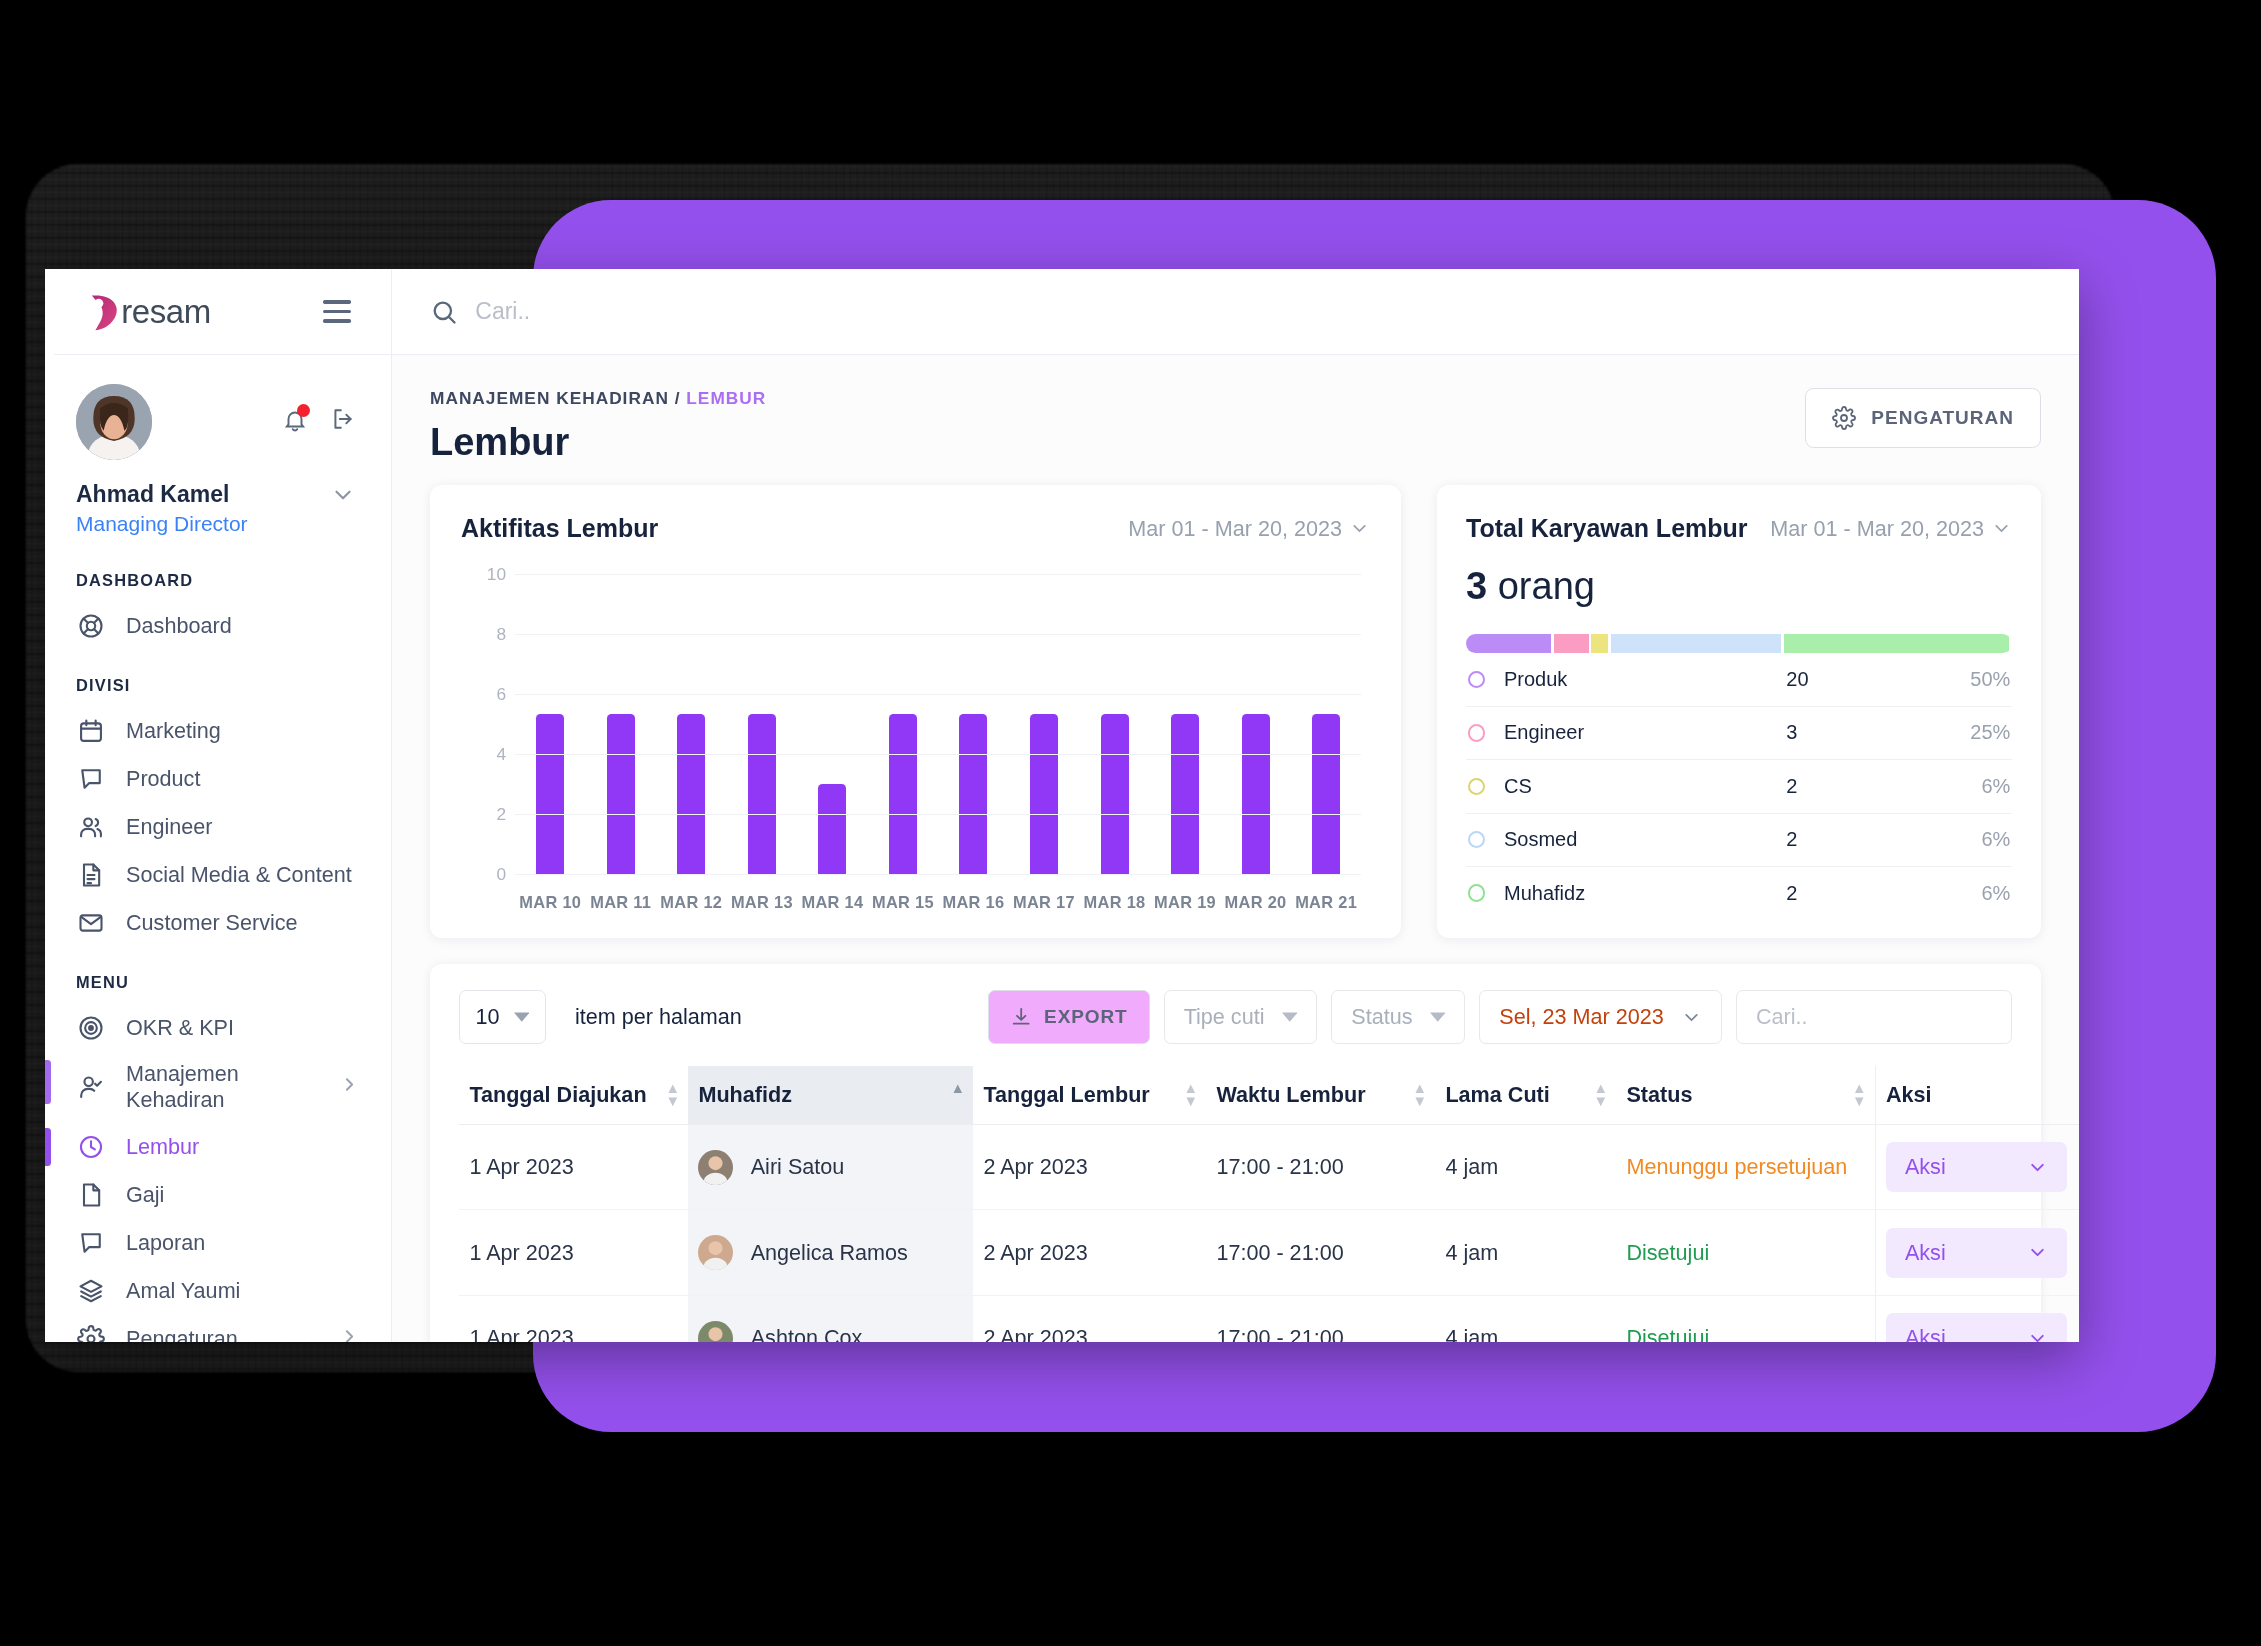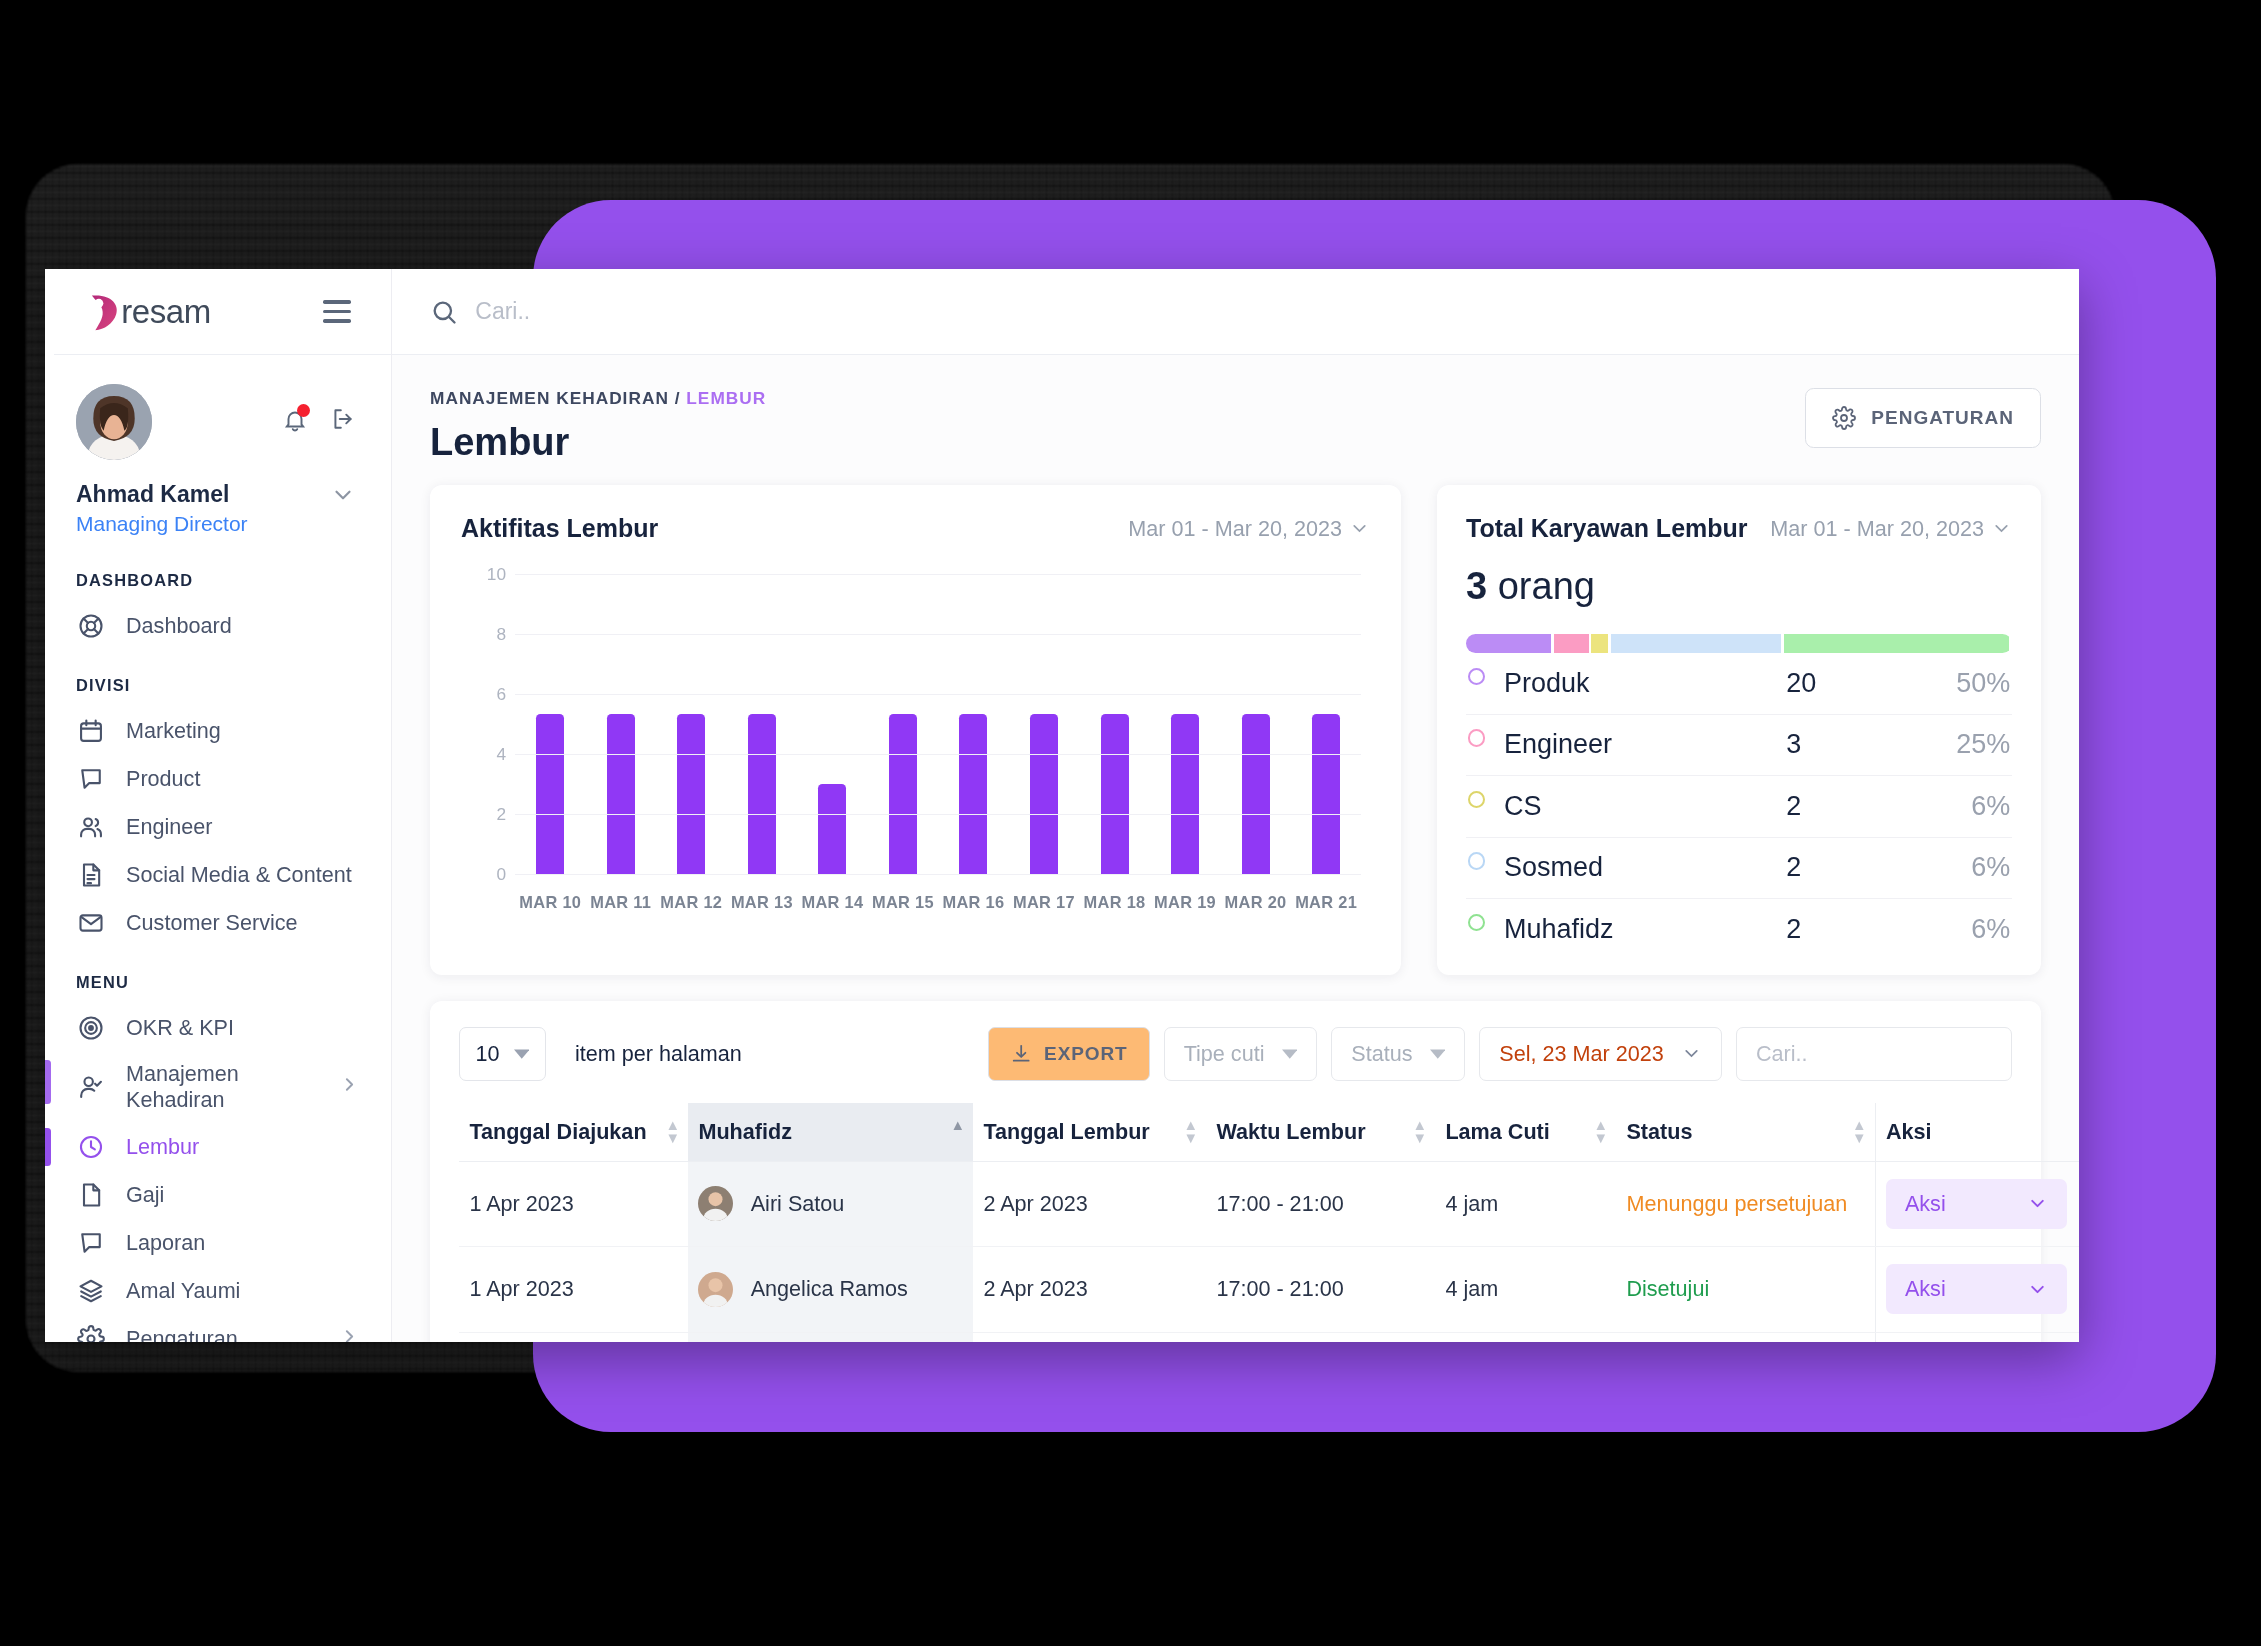--- a/index.html
+++ b/index.html
@@ -93,37 +93,37 @@
     justify-content:space-between; }
   .barcol { flex:1; display:flex; justify-content:center; align-items:flex-end; height:100%; }
   .bar { width:28px; background:#9038f5; border-radius:4.3px 4.3px 0 0; }
   .xlabels { position:absolute; left:54px; right:8.6px; bottom:7px; display:flex; }
   .xlabels span { flex:1; text-align:center; font-size:16.4px; font-weight:700; color:#7b8493; letter-spacing:0.3px; }
 
   
   .big-num { font-size:38px; font-weight:700; color:#17233d; margin-top:22.4px; }
   .big-num .unit { font-weight:400; }
   .stackbar { display:flex; height:19px; border-radius:9.5px; overflow:hidden; margin-top:26px; }
-  .legend-row { display:flex; padding:14.7px 1.7px; border-bottom:0.9px solid #f0f0f4; font-size:27px; }
+  .legend-row { display:flex; align-items:center; padding:14.7px 1.7px; border-bottom:0.9px solid #f0f0f4; font-size:20px; }
   .legend-row:last-child { border-bottom:none; }
   .dot { width:17.3px; height:17.3px; border-radius:50%; border:2.6px solid #ccc; margin-right:19px; flex:0 0 17.3px; }
   .lg-name { flex:1; color:#17233d; }
   .lg-val { width:129px; color:#17233d; }
   .lg-pct { width:95px; text-align:right; color:#9aa1ae; }
 
   
   .table-card { margin-top:26px; background:#fff; border-radius:12px;
     box-shadow:0 1.7px 12px rgba(30,30,60,.07); padding:26px 29px 0; }
   .tbl-toolbar { display:flex; align-items:center; gap:14px; }
   .sel-sm { display:flex; align-items:center; gap:14px; height:54px; padding:0 15.5px; border:0.9px solid #e3e5ea;
     border-radius:7px; font-size:21.6px; color:#17233d; background:#fff; cursor:pointer; }
   .ipp { font-size:21.6px; color:#17233d; margin-left:15.5px; }
   .spacer { flex:1; }
   .tb-btn { display:flex; align-items:center; gap:12px; height:54px; padding:0 21px; border:0.9px solid #dcdfe6;
-    border-radius:7px; background:#fdba74; color:#5b6478; font-size:19px; font-weight:700; letter-spacing:0.9px; cursor:pointer; }
+    border-radius:7px; background:#f0abfc; color:#5b6478; font-size:19px; font-weight:700; letter-spacing:0.9px; cursor:pointer; }
   .tb-sel { display:flex; align-items:center; gap:17.3px; height:54px; padding:0 19px; border:0.9px solid #e6e8ec;
     border-radius:7px; background:#fff; color:#a9b0bb; font-size:21.6px; cursor:pointer; }
   .tb-sel.dark { color:#c2410c; }
   .tb-input { height:54px; width:276px; padding:0 19px; border:0.9px solid #e6e8ec; border-radius:7px;
     background:#fff; color:#b9bec9; font-size:21.6px; display:flex; align-items:center; }
 
   table { width:100%; border-collapse:collapse; margin-top:22.4px; table-layout:fixed; }
   th { text-align:left; font-size:21.6px; font-weight:700; color:#17233d; padding:15.5px 10.4px; vertical-align:middle;
     border-bottom:0.9px solid #eceef2; }
   th .thinner { display:flex; align-items:flex-start; justify-content:space-between; gap:8.6px; }

